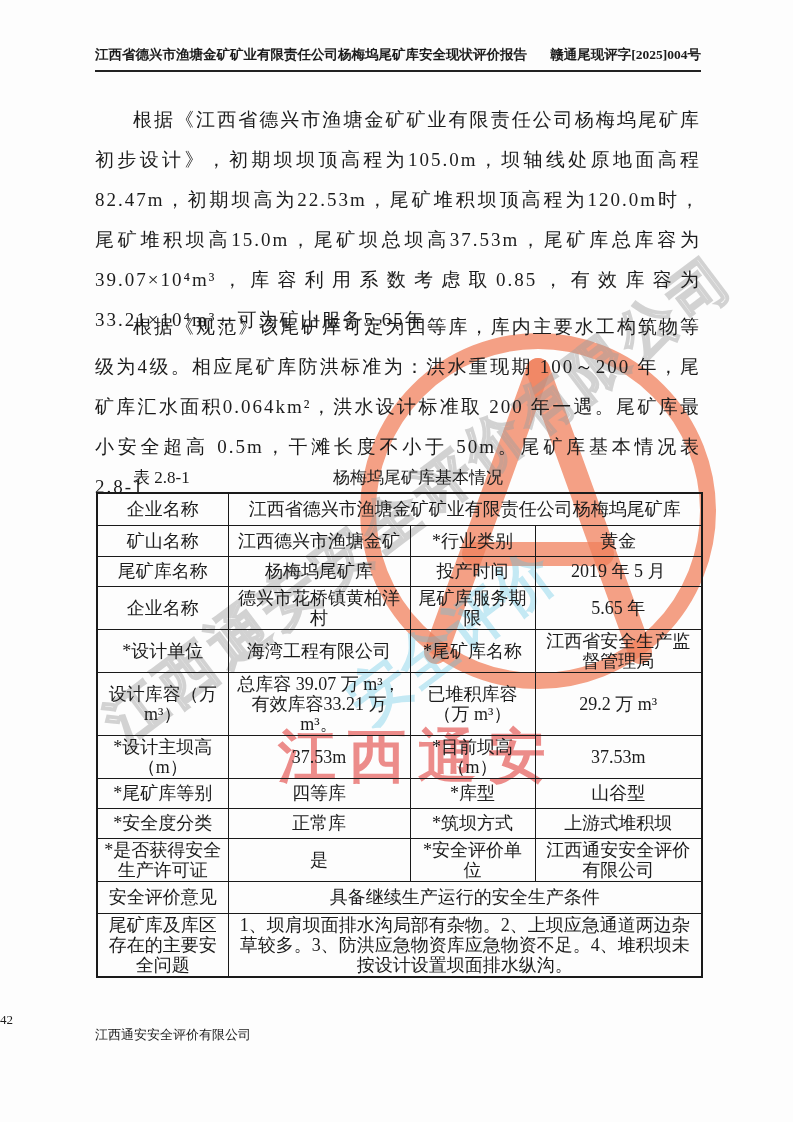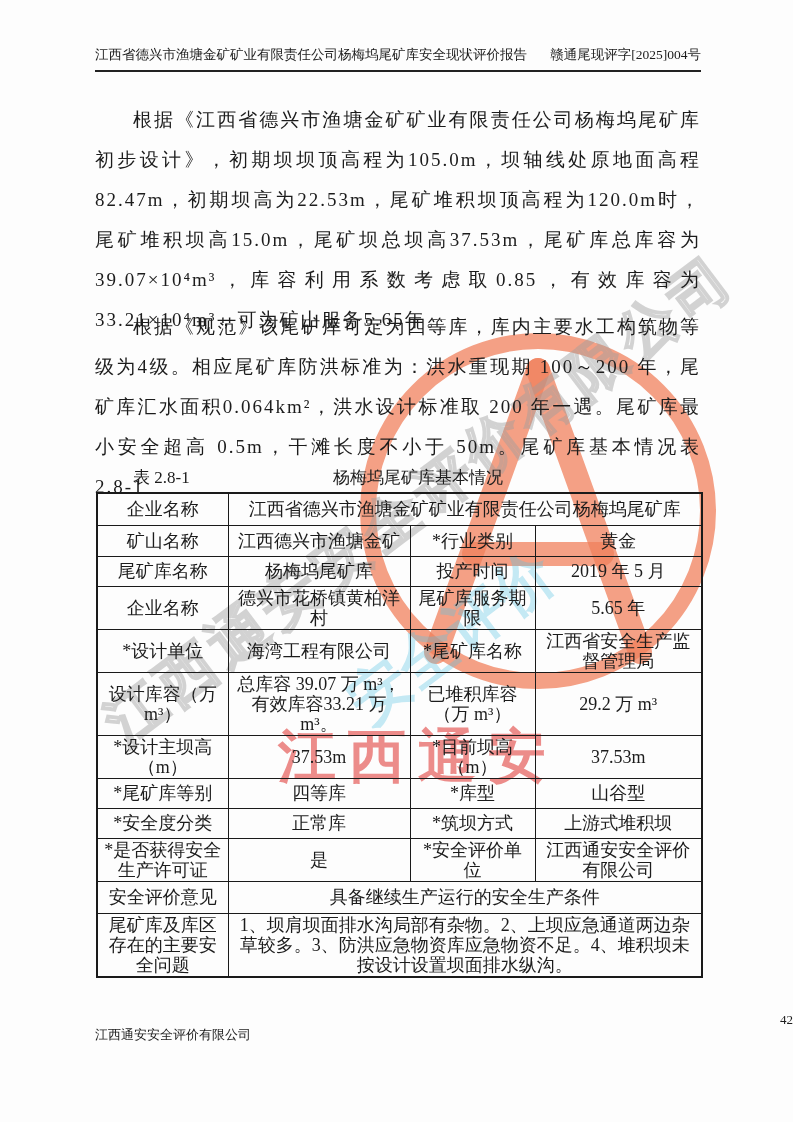--- a/index.html
+++ b/index.html
@@ -13,33 +13,33 @@
   .wm-diagonal{position:absolute;left:420px;top:500px;transform:translate(-50%,-50%) rotate(-37deg);
                white-space:nowrap;font-size:58px;letter-spacing:6px;font-weight:bold;
                color:rgba(0,0,0,0);-webkit-text-stroke:2px rgba(158,158,158,0.45);}
   .wm-cyan{position:absolute;left:452px;top:638px;transform:translate(-50%,-50%) rotate(-37deg);
            white-space:nowrap;font-size:60px;font-weight:bold;color:rgba(90,195,225,0.35);}
   .wm-stamp{position:absolute;left:278px;top:710px;font-size:58px;font-weight:bold;
             letter-spacing:12px;color:rgba(222,48,44,0.55);white-space:nowrap;margin-top:8px;}
   
   .content{position:absolute;inset:0;z-index:1;}
   .hdr{position:absolute;left:95px;top:46px;width:606px;display:flex;justify-content:space-between;
-       font-size:13.5px;font-weight:normal;white-space:nowrap;}
+       font-size:13.5px;font-weight:bold;white-space:nowrap;}
   .hdr-rule{position:absolute;left:95px;top:70px;width:606px;border-top:2px solid #222;}
   .para{position:absolute;left:95px;width:606px;font-size:19px;line-height:40px;
         text-align:justify;text-indent:2em;letter-spacing:2px;}
   .p1{top:100px;} .p2{top:307px;}
   .caption{position:absolute;left:95px;top:466px;width:606px;height:24px;font-size:17px;}
   .cap-no{position:absolute;left:38px;} .cap-title{position:absolute;left:230px;margin-left:8px;}
   table.main{position:absolute;left:96px;top:492px;width:605px;border-collapse:collapse;
              table-layout:fixed;font-size:18px;line-height:20px;border:2px solid #1a1a1a;}
   table.main td{border:1px solid #1a1a1a;text-align:center;vertical-align:middle;
                 padding:1px 4px;overflow:hidden;}
   td.left{text-align:left;}
-  .foot-page{position:absolute;left:0;top:1012px;width:793px;text-align:right;font-size:13px;}
+  .foot-page{position:absolute;left:0;top:1012px;width:793px;text-align:left;font-size:13px;}
   .foot-co{position:absolute;left:95px;top:1026px;font-size:13px;}
 </style>
 </head>
 <body>
 
 <div class="page">
 
   <div class="wm-layer">
     <div class="wm-ring"></div>
     <div class="wm-logo">

